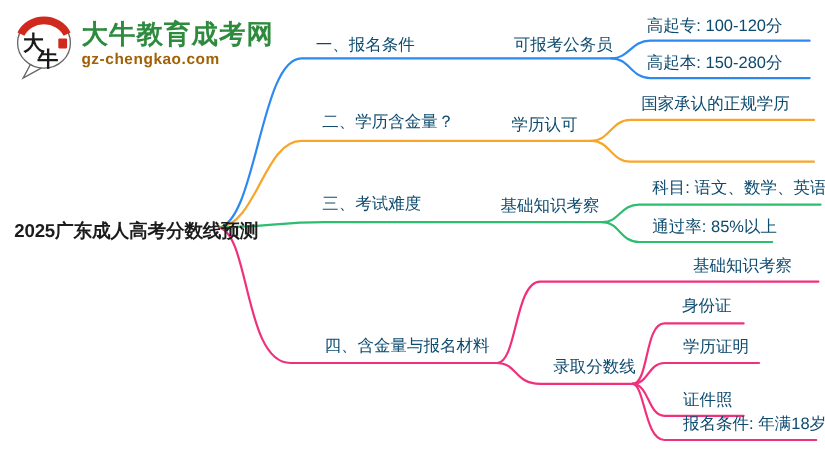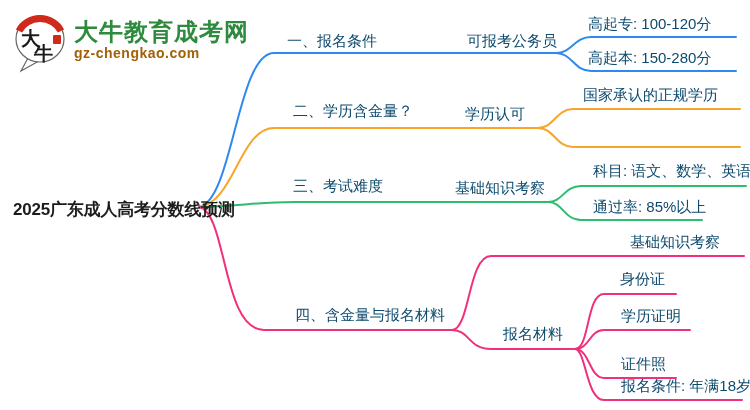--- a/index.html
+++ b/index.html
@@ -81,19 +81,19 @@
   <div class="node" style="left:465px;top:104px">学历认可</div>
   <div class="node" style="left:583px;top:85px">国家承认的正规学历</div>
 
   <div class="node" style="left:293px;top:176px">三、考试难度</div>
   <div class="node" style="left:455px;top:178px">基础知识考察</div>
   <div class="node" style="left:593px;top:161px">科目: 语文、数学、英语</div>
   <div class="node" style="left:593px;top:197px">通过率: 85%以上</div>
 
   <div class="node" style="left:295px;top:305px">四、含金量与报名材料</div>
   <div class="node" style="left:630px;top:232px">基础知识考察</div>
-  <div class="node" style="left:503px;top:324px">报名材料</div>
+  <div class="node" style="left:503px;top:324px">录取分数线</div>
   <div class="node" style="left:620px;top:269px">身份证</div>
   <div class="node" style="left:621px;top:306px">学历证明</div>
   <div class="node" style="left:621px;top:354px">证件照</div>
   <div class="node" style="left:621px;top:376px">报名条件: 年满18岁</div>
 
 </div>
 
 </body></html>

